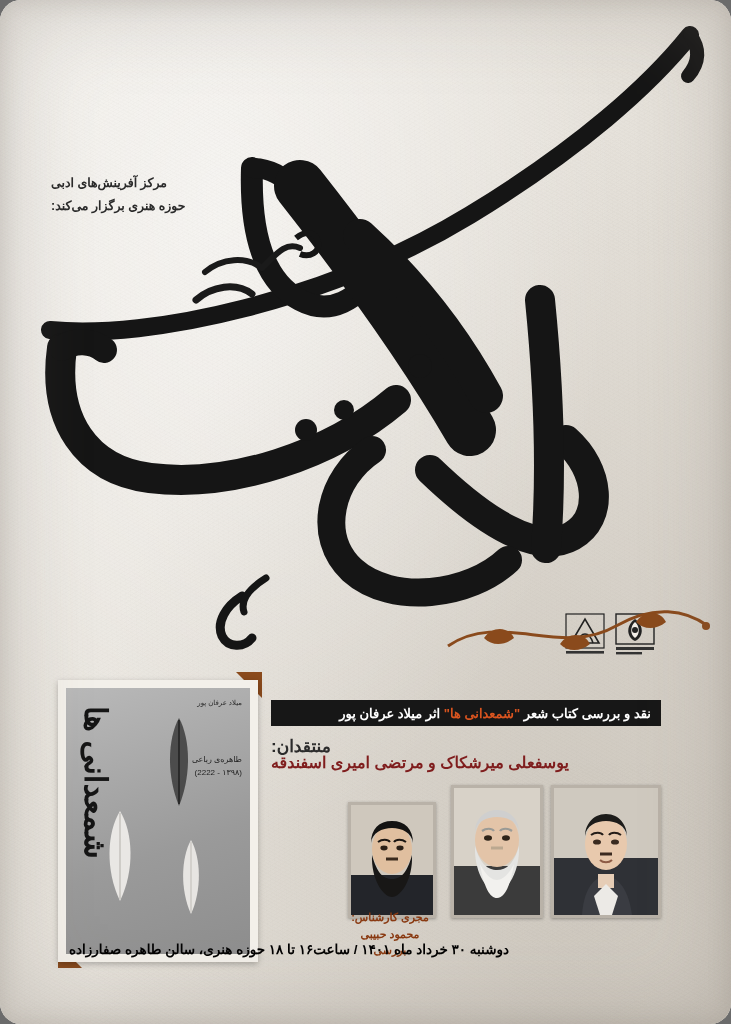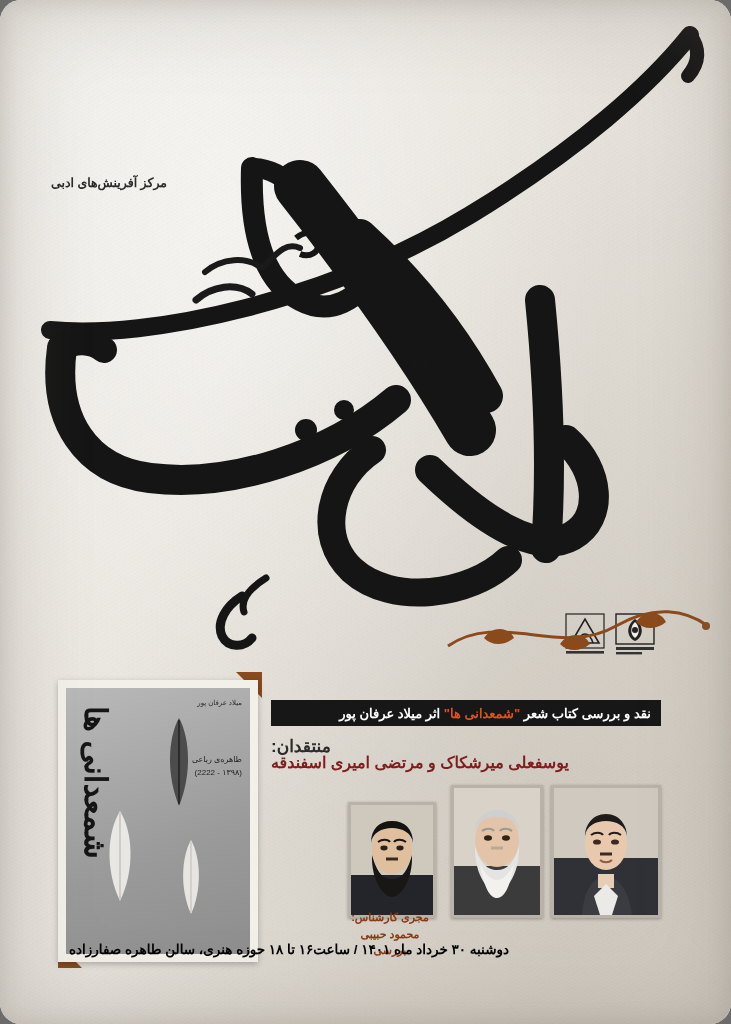--- a/index.html
+++ b/index.html
@@ -272,20 +272,21 @@
 
     <circle cx="306" cy="430" r="11" fill="#151515"></circle>
     <circle cx="344" cy="410" r="10" fill="#151515"></circle>
     <circle cx="420" cy="366" r="12" fill="#151515"></circle>
 
     <path d="M296 238 C 306 230, 316 232, 318 242 C 320 252, 310 258, 300 254" fill="none" stroke="#151515" stroke-width="6"></path>
   </svg>
 
   <div class="organizer">
     <div>مرکز آفرینش‌های ادبی</div>
+    <div>حوزه هنری برگزار می‌کند:</div>
   </div>
 
   <div class="logos">
     <div class="logo-box">
       <svg width="40" height="44" viewBox="0 0 40 44" aria-hidden="true">
         <rect x="1" y="1" width="38" height="30" fill="none" stroke="#222" stroke-width="1.4"></rect>
         <path d="M20 6 C 11 12, 11 24, 20 28 C 29 24, 29 12, 20 6 Z" fill="#222"></path>
         <path d="M20 9 C 15 13, 15 22, 20 25 C 25 22, 25 13, 20 9 Z" fill="#f0ece6"></path>
         <circle cx="20" cy="17" r="3" fill="#222"></circle>
         <rect x="1" y="34" width="38" height="3" fill="#333"></rect>

